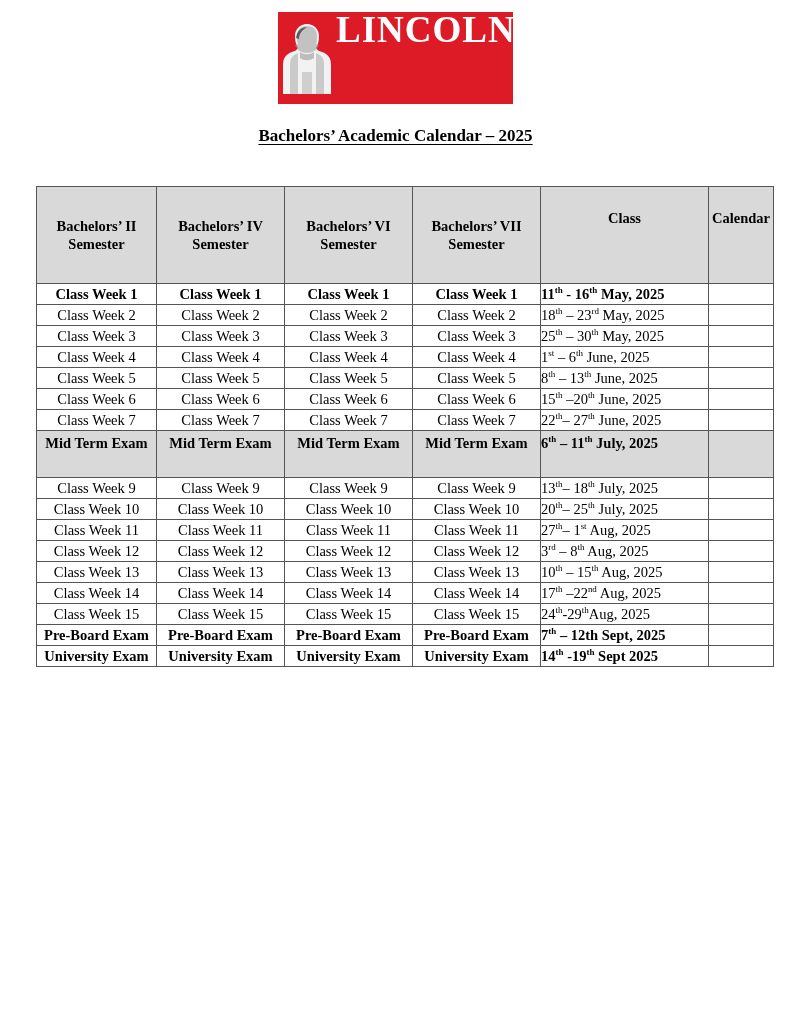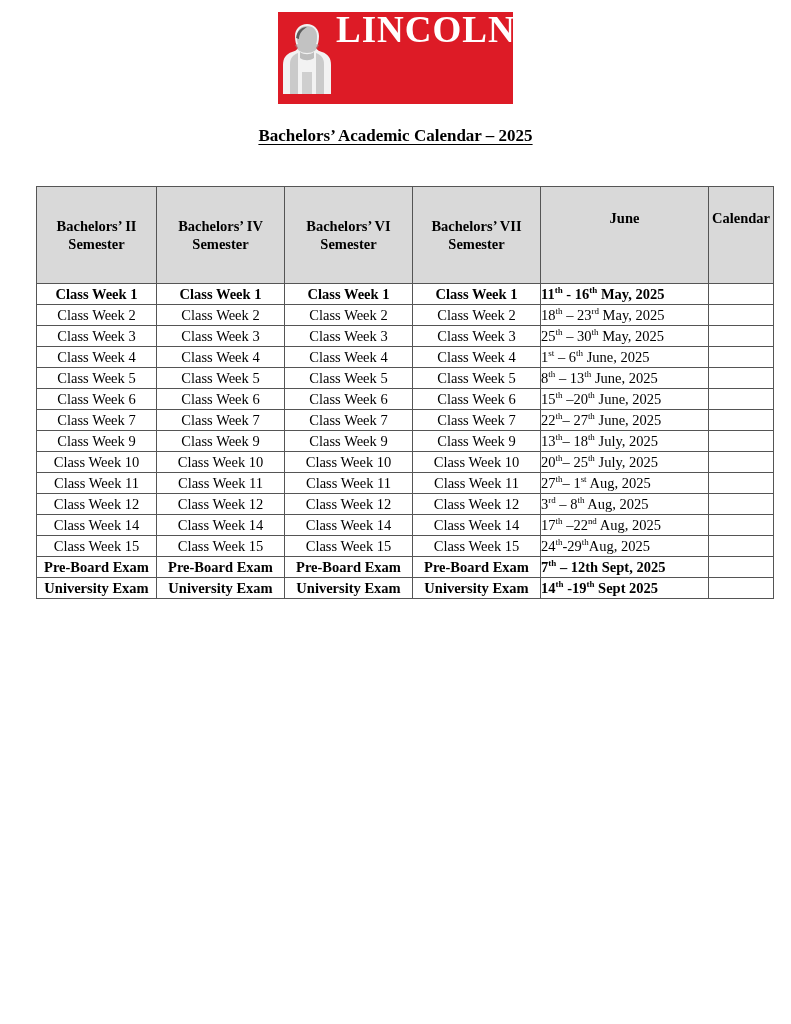--- a/index.html
+++ b/index.html
@@ -204,21 +204,21 @@
         <col class="c4">
         <col class="c5">
         <col class="c6">
     </colgroup>
     <thead>
       <tr>
         <th><span>Bachelors’ II</span><br><span>Semester</span></th>
         <th><span>Bachelors’ IV</span><br><span>Semester</span></th>
         <th><span>Bachelors’ VI</span><br><span>Semester</span></th>
         <th><span>Bachelors’ VII</span><br><span>Semester</span></th>
-        <th class="hdr-date">June</th>
+        <th class="hdr-date">Class</th>
         <th class="hdr-remarks">Calendar</th>
       </tr>
     </thead>
     <tbody id="cal-body">
         <tr class="bold">
           <td class="wk">Class Week 1</td>
           <td class="wk">Class Week 1</td>
           <td class="wk">Class Week 1</td>
           <td class="wk">Class Week 1</td>
           <td class="date">11<sup>th</sup> - 16<sup>th</sup> May, 2025</td>
@@ -265,20 +265,28 @@
           <td class="remarks"></td>
         </tr>
         <tr>
           <td class="wk">Class Week 7</td>
           <td class="wk">Class Week 7</td>
           <td class="wk">Class Week 7</td>
           <td class="wk">Class Week 7</td>
           <td class="date">22<sup>th</sup>– 27<sup>th</sup> June, 2025</td>
           <td class="remarks"></td>
         </tr>
+        <tr class="bold shaded">
+          <td class="wk">Mid Term Exam</td>
+          <td class="wk">Mid Term Exam</td>
+          <td class="wk">Mid Term Exam</td>
+          <td class="wk">Mid Term Exam</td>
+          <td class="date">6<sup>th</sup> – 11<sup>th</sup>  July, 2025</td>
+          <td class="remarks"></td>
+        </tr>
         <tr>
           <td class="wk">Class Week 9</td>
           <td class="wk">Class Week 9</td>
           <td class="wk">Class Week 9</td>
           <td class="wk">Class Week 9</td>
           <td class="date">13<sup>th</sup>– 18<sup>th</sup> July, 2025</td>
           <td class="remarks"></td>
         </tr>
         <tr>
           <td class="wk">Class Week 10</td>
@@ -295,20 +303,28 @@
           <td class="wk">Class Week 11</td>
           <td class="date">27<sup>th</sup>– 1<sup>st</sup> Aug, 2025</td>
           <td class="remarks"></td>
         </tr>
         <tr>
           <td class="wk">Class Week 12</td>
           <td class="wk">Class Week 12</td>
           <td class="wk">Class Week 12</td>
           <td class="wk">Class Week 12</td>
           <td class="date">3<sup>rd</sup> – 8<sup>th</sup> Aug, 2025</td>
+          <td class="remarks"></td>
+        </tr>
+        <tr>
+          <td class="wk">Class Week 13</td>
+          <td class="wk">Class Week 13</td>
+          <td class="wk">Class Week 13</td>
+          <td class="wk">Class Week 13</td>
+          <td class="date">10<sup>th</sup> – 15<sup>th</sup> Aug, 2025</td>
           <td class="remarks"></td>
         </tr>
         <tr>
           <td class="wk">Class Week 14</td>
           <td class="wk">Class Week 14</td>
           <td class="wk">Class Week 14</td>
           <td class="wk">Class Week 14</td>
           <td class="date">17<sup>th</sup> –22<sup>nd</sup> Aug, 2025</td>
           <td class="remarks"></td>
         </tr>

